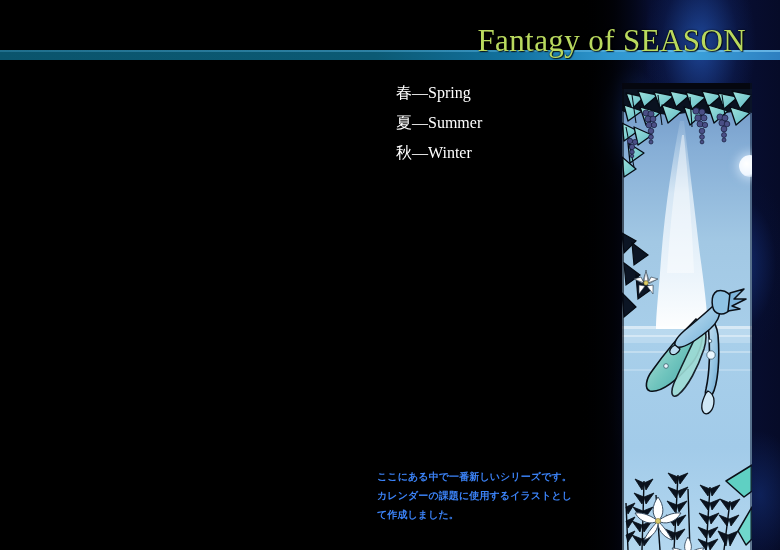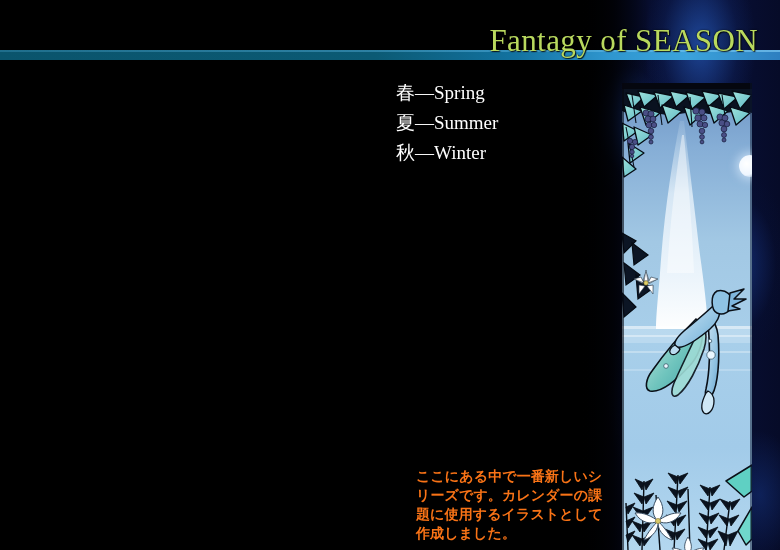--- a/index.html
+++ b/index.html
@@ -79,21 +79,21 @@
     left: 0;
     top: 50px;
     width: 780px;
     height: 2px;
     background: linear-gradient(to right, rgba(70,160,200,0.35) 0%, rgba(90,180,225,0.5) 70%, rgba(130,205,245,0.65) 100%);
   }
 
   
   .title {
     position: absolute;
-    left: 16px;
+    left: 4px;
     top: 23px;
     width: 742px;
     text-align: right;
     font-family: "Liberation Serif", "DejaVu Serif", serif;
     font-size: 31px;
     letter-spacing: 0.4px;
     color: #b9d95e;
     text-shadow: 0 0 2px rgba(0,0,0,0.9), 1px 1px 1px rgba(0,0,0,0.8);
     white-space: nowrap;
   }
@@ -102,37 +102,37 @@
   .season-list {
     position: absolute;
     left: 396px;
     top: 78px;
     margin: 0;
     padding: 0;
     list-style: none;
   }
   .season-item {
     font-family: "Liberation Serif", "DejaVu Serif", serif;
-    font-size: 19px;
+    font-size: 16px;
     color: #ffffff;
     line-height: 30px;
     white-space: nowrap;
     text-shadow: 0 0 1px rgba(0,0,0,0.8);
   }
 
   
   .caption {
     position: absolute;
-    left: 416px;
+    left: 377px;
     top: 467px;
     width: 198px;
     font-family: "DejaVu Sans", "Liberation Sans", sans-serif;
-    font-size: 14px;
+    font-size: 10px;
     line-height: 19px;
-    color: #f97316;
+    color: #3b82f6;
     font-weight: bold;
     letter-spacing: 0.1px;
   }
 
   
   .illustration {
     position: absolute;
     left: 622px;
     top: 83px;
     width: 130px;

